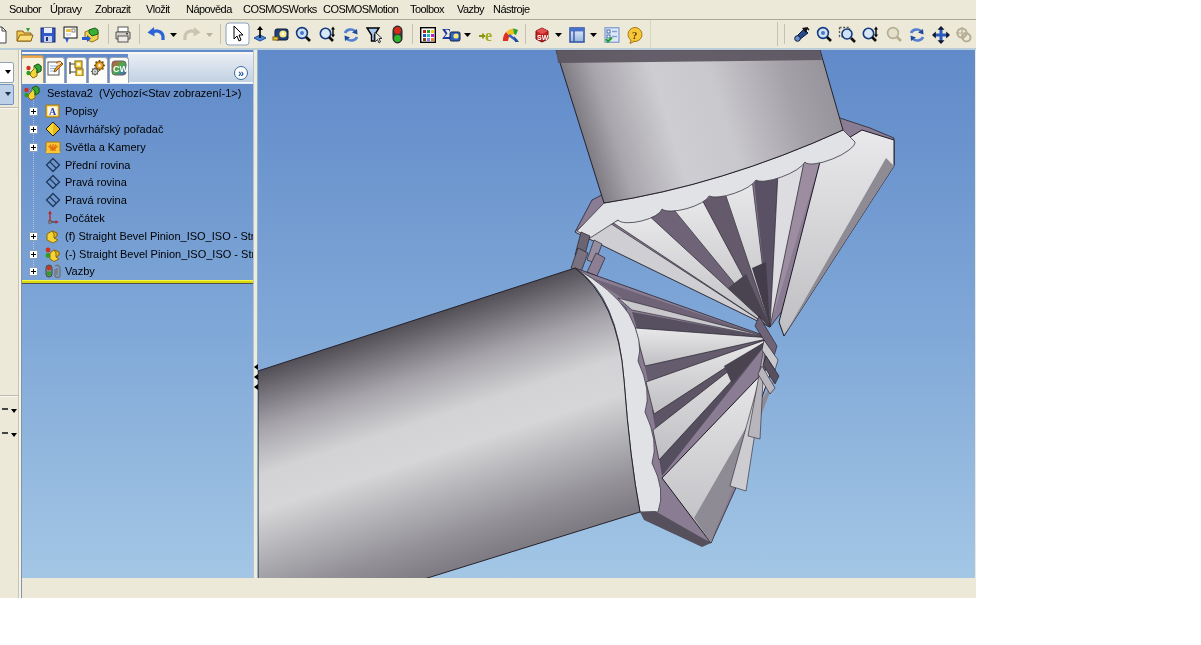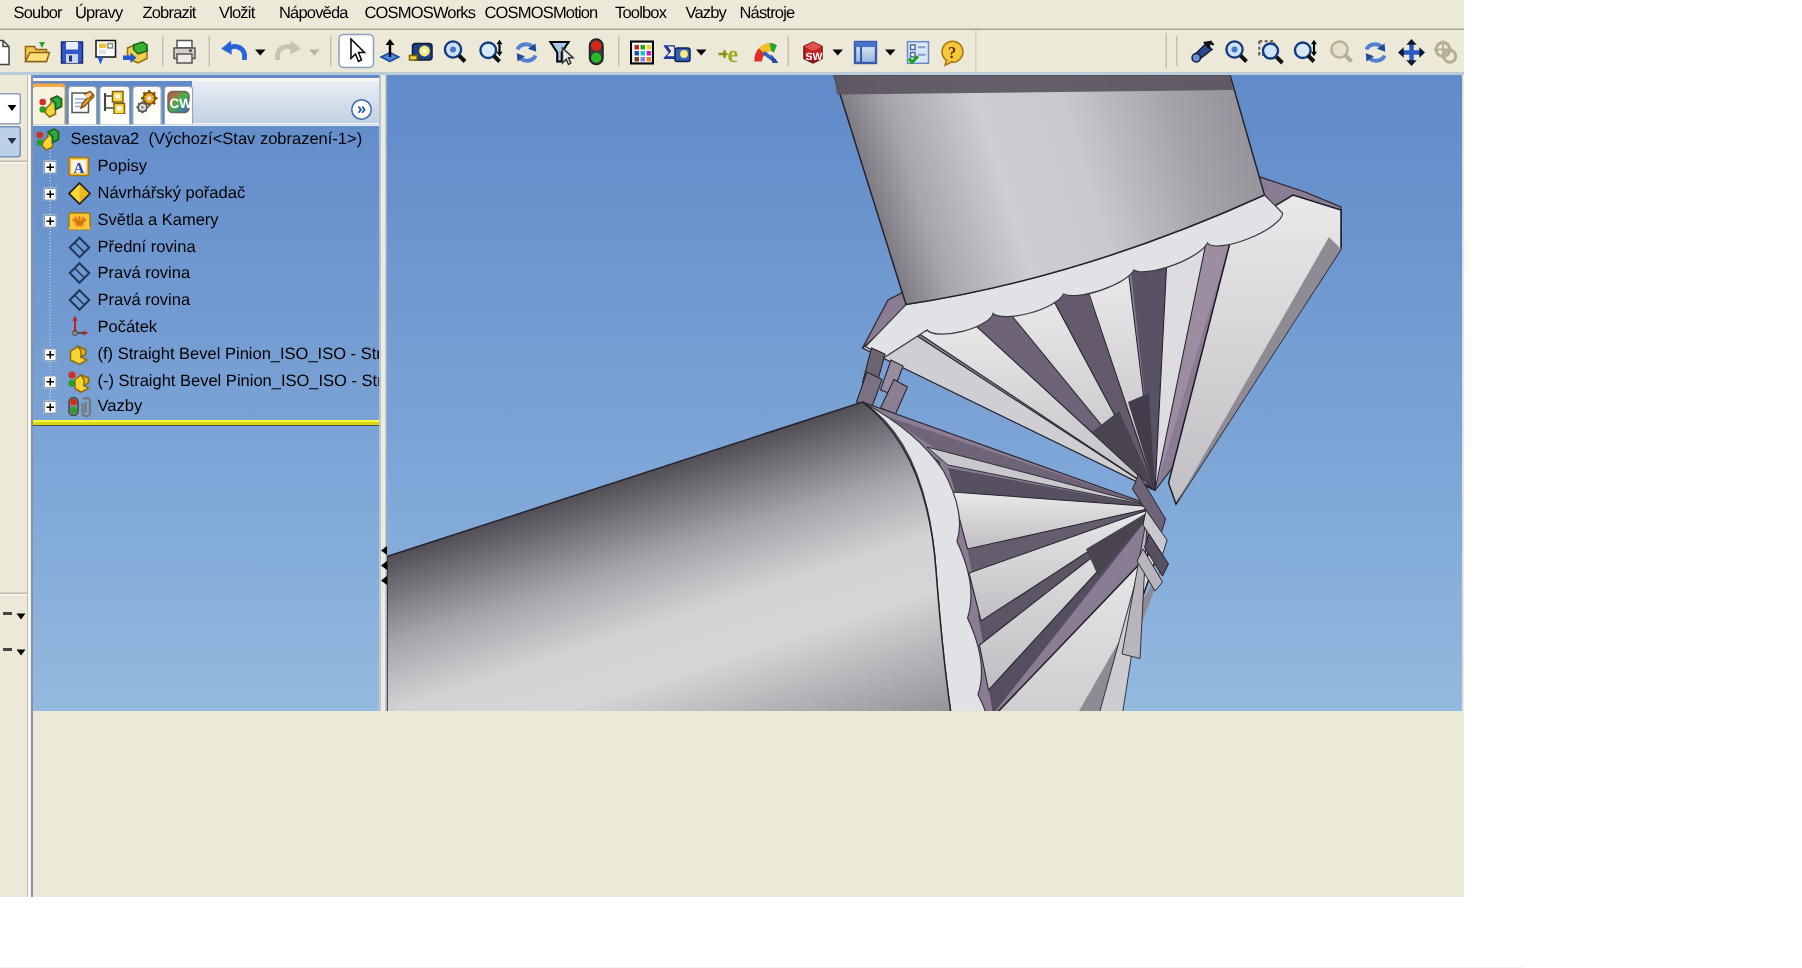--- a/index.html
+++ b/index.html
@@ -4,21 +4,21 @@
 body{width:1201px;height:645px;background:#fff;font-family:"Liberation Sans",sans-serif;position:relative;overflow:hidden}
 #app{position:absolute;left:0;top:0;width:976px;height:598px;background:#ece9d8}
 #menubar{position:absolute;left:0;top:0;width:852px;height:19px;background:#ece9d8;font-size:11px;letter-spacing:-0.55px;color:#000}
 #menubar span{position:absolute;top:3px}
 #mensep{position:absolute;left:0;top:19px;width:976px;height:1px;background:#aca899}
 #toolbar{position:absolute;left:0;top:20px;width:976px;height:28px;background:#ece9d8}
 #topline{position:absolute;left:0;top:48px;width:976px;height:2px;background:#b9cdd9}
 #main{position:absolute;left:0;top:50px;width:976px;height:549px}
 #lstrip{position:absolute;left:0;top:0;width:22px;height:548px;background:#ece9d8}
 #lborder{position:absolute;left:18px;top:0;width:4px;height:548px;background:linear-gradient(90deg,#c8c4b4 0 1px,#f6f4ea 1px 3px,#8294a8 3px 4px)}
-#blue{position:absolute;left:22px;top:0;width:953px;height:424px;overflow:hidden}
+#blue{position:absolute;left:22px;top:0;width:953px;height:528px;overflow:hidden}
 #scene{position:absolute;left:0;top:0}
 #panel{position:absolute;left:0;top:0;width:231px;height:548px;font-size:11px;color:#000;overflow:hidden}
 .trow{position:absolute;left:0;height:17px;white-space:nowrap}
 .tlabel{position:absolute;left:43px;top:2px}
 .ticon{position:absolute;left:23px;top:0;width:16px;height:16px}
 .plus{position:absolute;left:7px;top:4px;width:9px;height:9px;background:#fff;border:1px solid #88a0b8}
 .plus:before{content:"";position:absolute;left:1px;top:3px;width:5px;height:1px;background:#000}
 .plus:after{content:"";position:absolute;left:3px;top:1px;width:1px;height:5px;background:#000}
 #splitter{position:absolute;left:231px;top:0;width:5px;height:548px;background:#eeebdf;border-left:1px solid #b5c4d4;border-right:1px solid #9ab0c4}
 .tab{position:absolute;top:7px;width:20px;height:26px;background:#fdfdfa;border:1px solid #9aa4b4;border-bottom:none;border-radius:3px 3px 0 0;padding:2px 1px}

